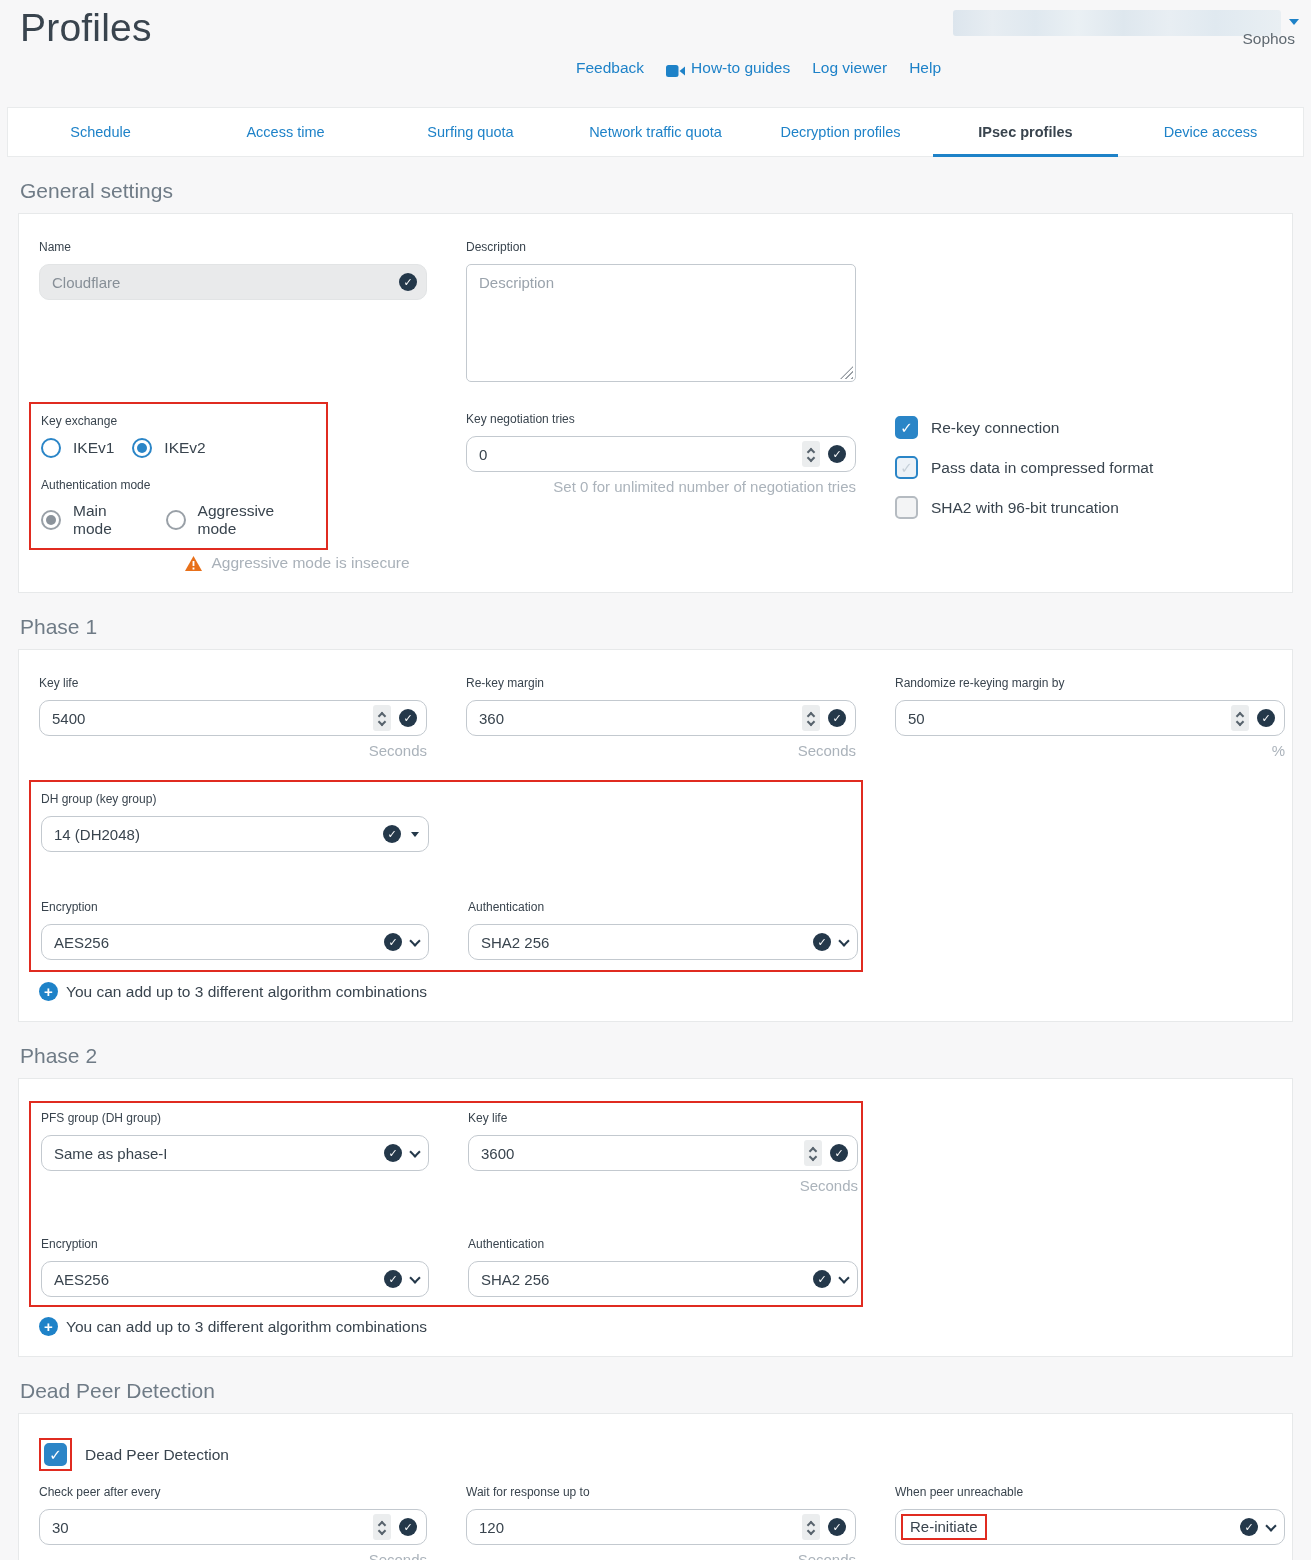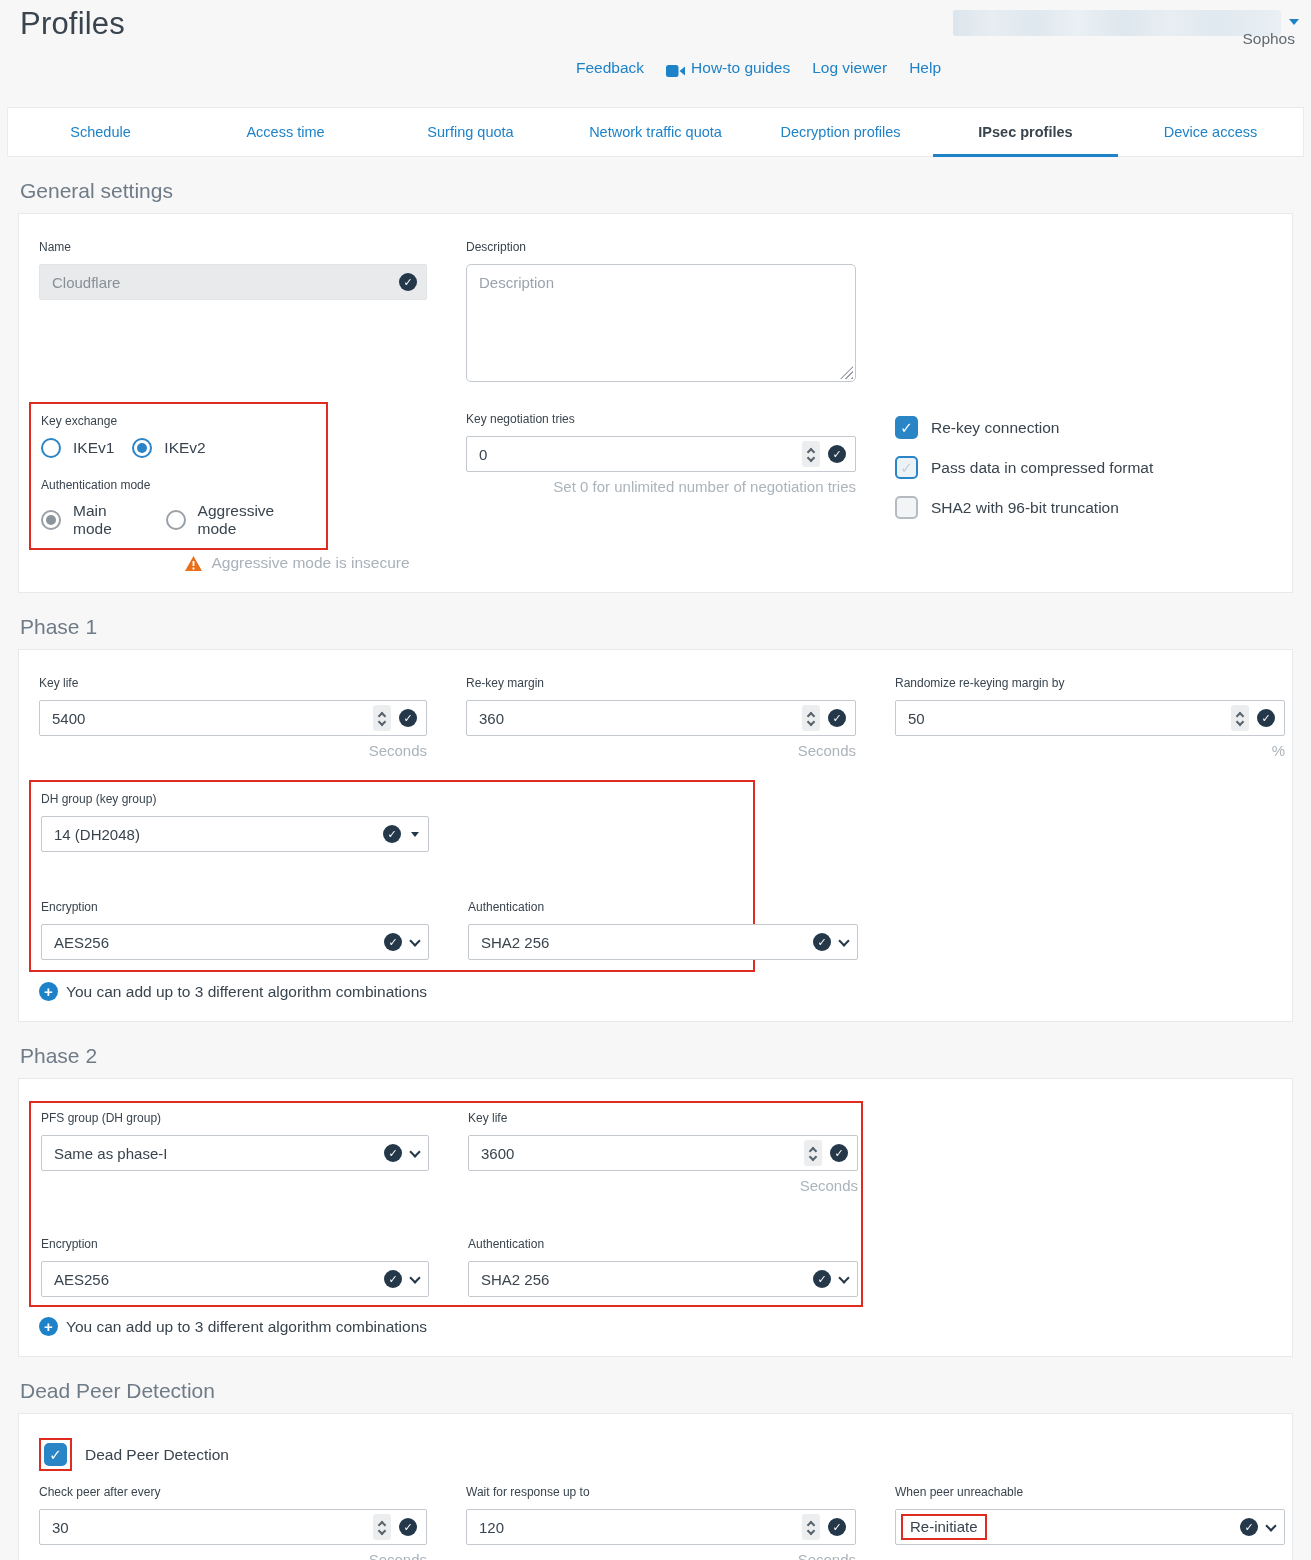--- a/index.html
+++ b/index.html
@@ -6,21 +6,21 @@
   html,body { margin:0; padding:0; }
   body {
     background:#f7f7f8;
     font-family:"Liberation Sans","DejaVu Sans",sans-serif;
     color:#39444e;
   }
   #page { width:1311px; height:1560px; position:relative; overflow:hidden; background:#f7f7f8; }
 
   
   header { position:relative; height:107px; }
-  .page-title { position:absolute; left:20px; top:6px; font-size:31px; font-weight:400; color:#39444e; margin:0; letter-spacing:.2px; }
+  .page-title { position:absolute; left:20px; top:6px; font-size:39px; font-weight:400; color:#39444e; margin:0; letter-spacing:.2px; }
   .top-links { position:absolute; left:576px; top:13px; display:flex; gap:22px; align-items:center; font-size:15.5px; color:#1e82c8; white-space:nowrap; }
   .top-link { display:flex; align-items:flex-end; gap:6px; cursor:pointer;margin-top:46px; }
   .account-pill { position:absolute; left:953px; top:10px; width:328px; height:26px; border-radius:3px; cursor:pointer;
     background:linear-gradient(90deg,#dce5ed 0%,#e7edf2 12%,#dfe8ef 25%,#eaf0f4 38%,#dee7ee 52%,#e8eef3 66%,#e0e9f0 80%,#e9eff3 100%); }
   .pill-caret { position:absolute; left:1289px; top:19px; width:0; height:0; border-left:5px solid transparent; border-right:5px solid transparent; border-top:6px solid #1e82c8; }
   .brand { position:absolute; right:16px; top:30px; font-size:15.5px; color:#5f6971; }
 
   
   .tabbar { height:50px; margin:0 7px; background:#fff; border:1px solid #e9ebec; display:flex; }
   .tab { flex:1; display:flex; align-items:center; justify-content:center; font-size:14.5px; color:#1e82c8; position:relative; cursor:pointer; }
@@ -28,21 +28,21 @@
   .tab.active::after { content:""; position:absolute; left:0; right:0; bottom:-1px; height:3px; background:#1e82c8; }
 
   
   .section-heading { margin:22px 0 10px 20px; font-size:21px; line-height:24px; font-weight:400; color:#6f7b86; }
   .card { margin:0 18px; background:#fff; border:1px solid #e7e9ea; padding:24px 20px 20px; }
   .row3 { display:grid; grid-template-columns:388px 390px 390px; column-gap:39px; }
   .row2c { display:grid; grid-template-columns:388px 390px; column-gap:39px; }
 
   label.fld { display:block; font-size:12px; line-height:18px; color:#39444e; margin-bottom:8px; font-weight:400; }
 
-  .input, .select { height:36px; border:1px solid #c3c9cf; border-radius:2px; background:#fff; display:flex; align-items:center; padding:0 9px 0 12px; }
+  .input, .select { height:36px; border:1px solid #c3c9cf; border-radius:10px; background:#fff; display:flex; align-items:center; padding:0 9px 0 12px; }
   .input input { border:none; outline:none; background:transparent; flex:1; min-width:0; font:inherit; font-size:15px; color:#39444e; padding:0; }
   .input.disabled { background:#e9eaeb; border-color:#e2e4e5; }
   .input.disabled input { color:#878f97; }
   .select { cursor:pointer; }
   .select .val { flex:1; font-size:15px; color:#39444e; }
 
   .check-circle { width:18px; height:18px; border-radius:50%; background:#24384a; color:#fff; font-size:11px; font-weight:700; display:flex; align-items:center; justify-content:center; flex:none; }
   .spinner { width:18px; height:26px; background:#ebedee; border-radius:3px; display:flex; flex-direction:column; align-items:center; justify-content:center; gap:3px; margin-right:8px; cursor:pointer; flex:none; }
   .spinner i { display:block; width:6px; height:6px; border:solid #58636d; border-width:2px 2px 0 0; transform:rotate(-45deg); margin-top:2px; }
   .spinner i.dn { transform:rotate(135deg); margin-top:-3px; }
@@ -76,21 +76,21 @@
   .cb-row { display:flex; align-items:center; gap:13px; margin-bottom:17px; }
   .cb { width:23px; height:23px; border-radius:5px; display:flex; align-items:center; justify-content:center; font-size:15px; font-weight:700; cursor:pointer; flex:none; }
   .cb.on  { background:#2a85c7; border:2px solid #2a85c7; color:#fff; }
   .cb.mid { border:2px solid #2a85c7; background:#edf2f7; color:#c5cfd8; }
   .cb.off { border:2px solid #b5bbc1; background:#f3f4f5; color:transparent; }
   .cb-label { font-size:15.5px; color:#39444e; }
 
   .row-gap { margin-top:20px; }
 
   
-  .p1-box { margin:20px 0 0 -10px; width:726px; padding:8px 0 10px 10px; }
+  .p1-box { margin:20px 0 0 -10px; width:834px; padding:8px 0 10px 10px; }
   .p1-box .w388 { width:388px; }
   .enc-row { margin-top:46px; }
   .p2-box { margin-left:-10px; width:834px; padding:6px 0 8px 10px; }
   .enc-row2 { margin-top:40px; }
 
   .note { display:flex; align-items:center; gap:8px; margin-top:10px; font-size:15.5px; color:#39444e; }
   .plus-icon { width:19px; height:19px; border-radius:50%; background:#1e82c8; color:#fff; font-size:15px; font-weight:700; display:flex; align-items:center; justify-content:center; flex:none; cursor:pointer; }
 
   
   .dpd-row { display:flex; align-items:center; gap:13px; margin-bottom:12px; }

